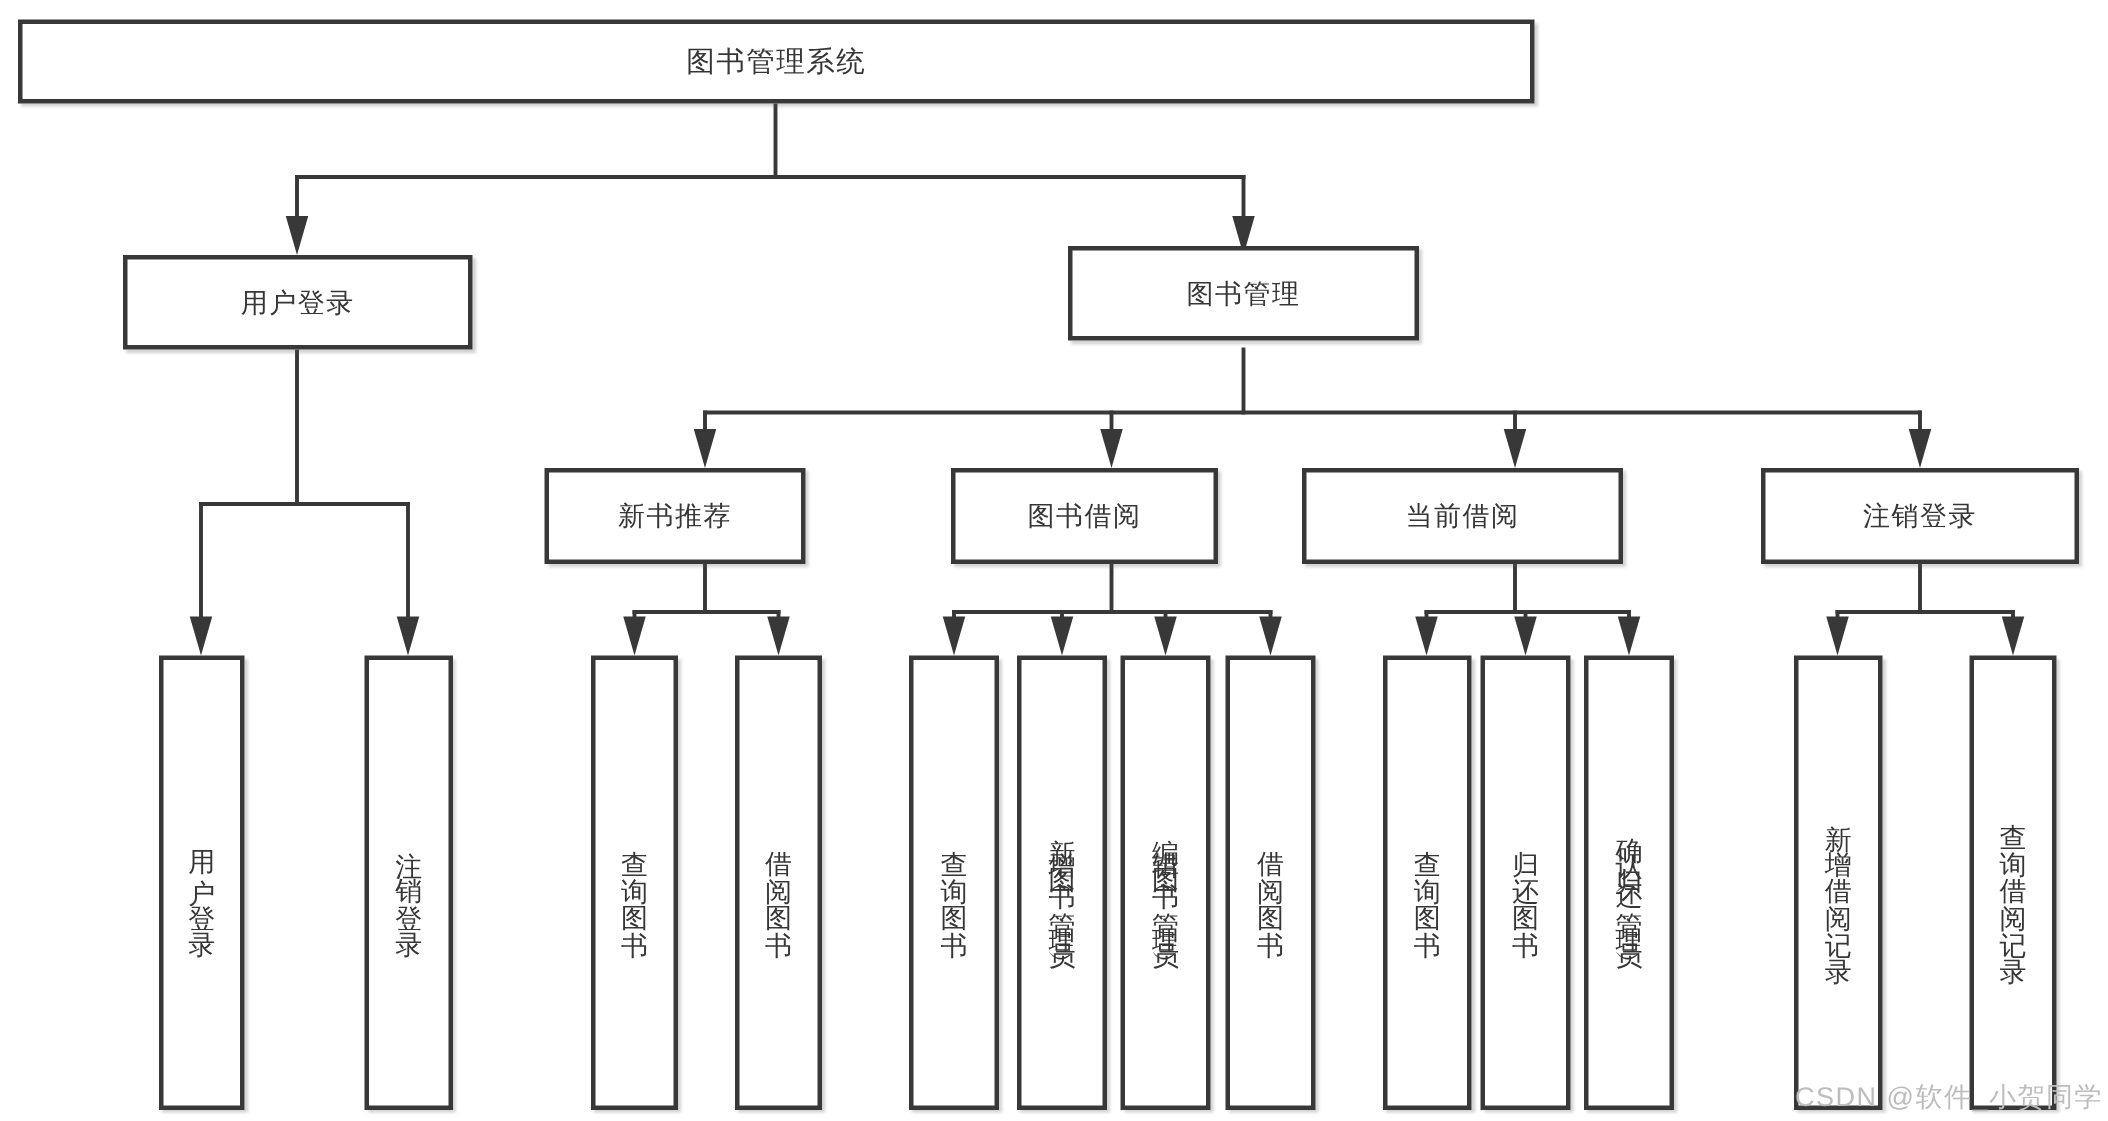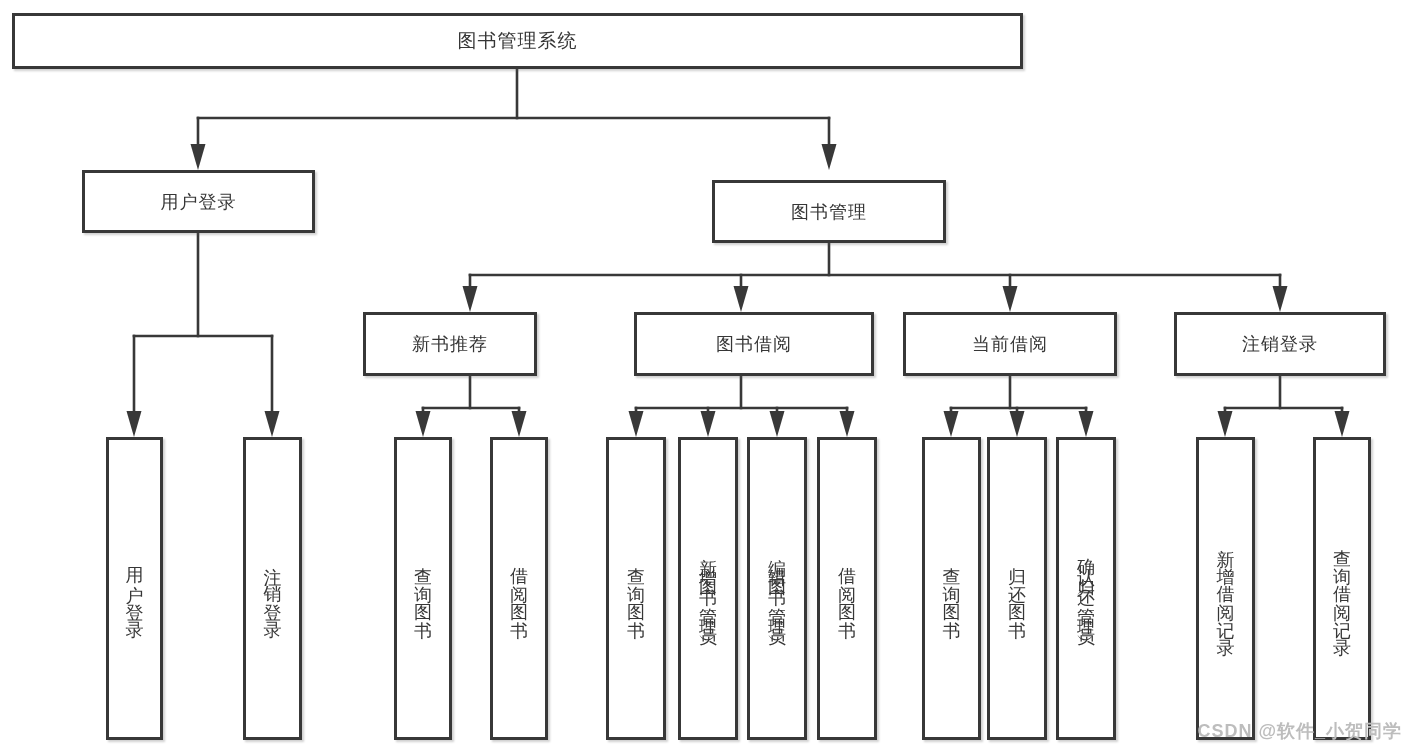--- a/index.html
+++ b/index.html
@@ -39,21 +39,20 @@
   }
   .watermark{
     position:absolute;
     right:3px;
     bottom:4px;
     font-size:18px;
     color:var(--wm);
     letter-spacing:1px;
     z-index:5;
     white-space:nowrap;
-    font-weight:bold;
   }
 </style>
 </head>
 <body>
 
 <div id="stage">
 
   <svg id="connectors">
       <line x1="517" y1="69" x2="517" y2="118" stroke="#383838" stroke-width="2.6" stroke-linecap="square"></line>
       <line x1="198" y1="118" x2="829" y2="118" stroke="#383838" stroke-width="2.6" stroke-linecap="square"></line>
@@ -105,25 +104,25 @@
       <line x1="1225" y1="408" x2="1342" y2="408" stroke="#383838" stroke-width="2.6" stroke-linecap="square"></line>
       <line x1="1225" y1="408" x2="1225" y2="417" stroke="#383838" stroke-width="2.6" stroke-linecap="square"></line>
       <polygon points="1217.5,411 1232.5,411 1225,437" fill="#383838"></polygon>
       <line x1="1342" y1="408" x2="1342" y2="417" stroke="#383838" stroke-width="2.6" stroke-linecap="square"></line>
       <polygon points="1334.5,411 1349.5,411 1342,437" fill="#383838"></polygon>
     </svg>
 
   <div class="box hbox root" style="left:12px;top:13px;width:1011px;height:56px;">图书管理系统</div>
 
   <div class="box hbox" style="left:82px;top:170px;width:233px;height:63px;">用户登录</div>
-  <div class="box hbox" style="left:712px;top:180px;width:234px;height:63px;">图书管理</div>
+  <div class="box hbox" style="left:712px;top:164px;width:234px;height:63px;">图书管理</div>
 
   <div class="box hbox" style="left:363px;top:312px;width:174px;height:64px;">新书推荐</div>
-  <div class="box hbox" style="left:634px;top:312px;width:240px;height:64px;">图书借阅</div>
-  <div class="box hbox" style="left:903px;top:312px;width:214px;height:64px;">当前借阅</div>
+  <div class="box hbox" style="left:634px;top:312px;width:178px;height:64px;">图书借阅</div>
+  <div class="box hbox" style="left:868px;top:312px;width:214px;height:64px;">当前借阅</div>
   <div class="box hbox" style="left:1174px;top:312px;width:212px;height:64px;">注销登录</div>
 
   <div class="box vbox" style="left: 106px; top: 437px; width: 57px; height: 303px; letter-spacing: 18px;">用户登录</div>
   <div class="box vbox" style="left: 243px; top: 437px; width: 59px; height: 303px; letter-spacing: 18px;">注销登录</div>
 
   <div class="box vbox" style="left: 394px; top: 437px; width: 58px; height: 303px; letter-spacing: 18px;">查询图书</div>
   <div class="box vbox" style="left: 490px; top: 437px; width: 58px; height: 303px; letter-spacing: 18px;">借阅图书</div>
 
   <div class="box vbox" style="left: 606px; top: 437px; width: 60px; height: 303px; letter-spacing: 18px;">查询图书</div>
   <div class="box vbox" style="left: 678px; top: 437px; width: 60px; height: 303px; letter-spacing: 10px;">新增图书（管理员）</div>

